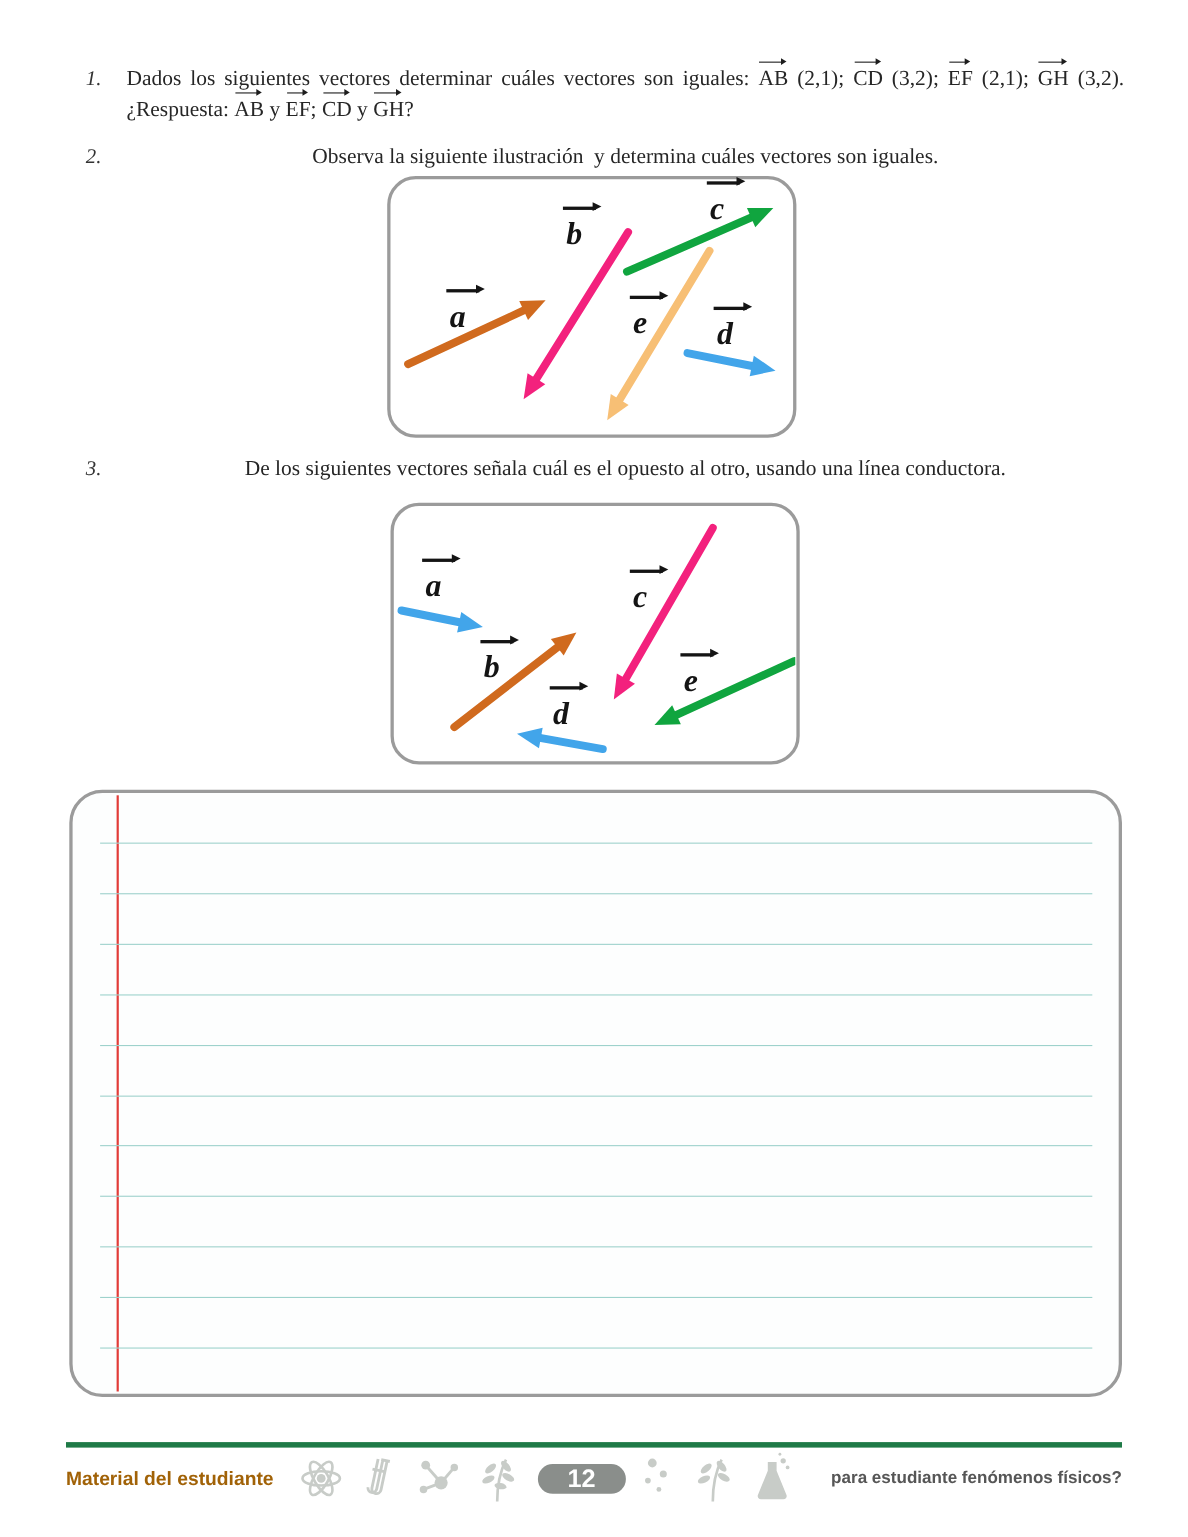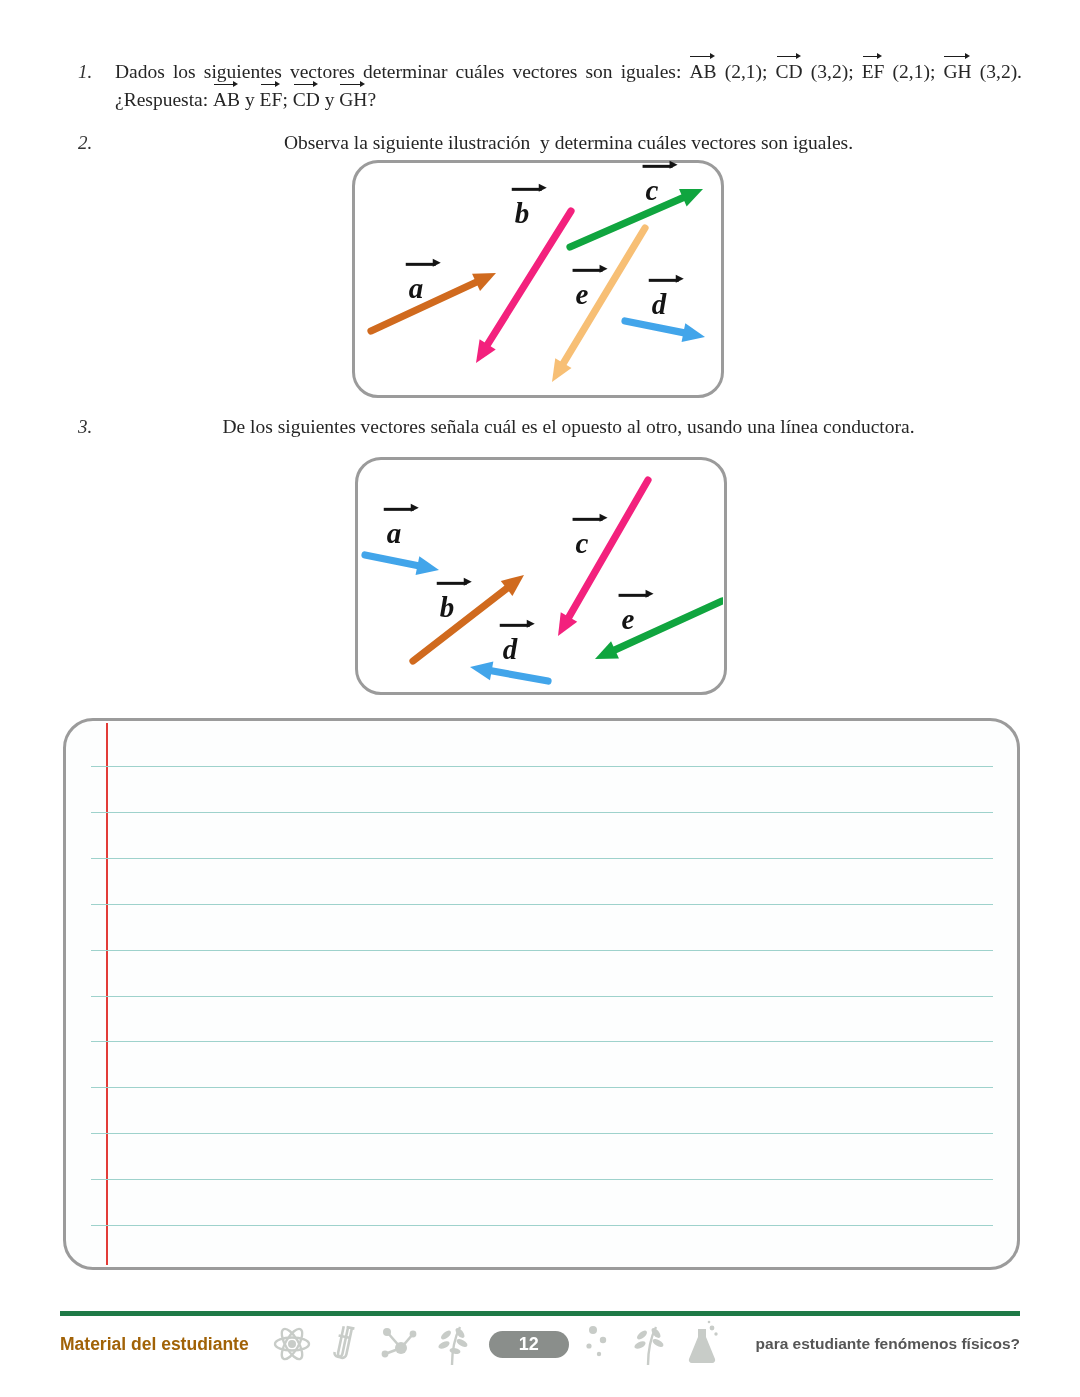--- a/index.html
+++ b/index.html
@@ -35,21 +35,21 @@
   #margin-line{position:absolute;left:40px;top:2px;bottom:2px;width:2px;background:#e23c38;}
   .rule{position:absolute;left:25px;width:902px;height:0;border-top:1.6px solid #9ed2cc;}
 
   
   #footer-line{position:absolute;left:60px;top:1311px;width:960px;height:4.5px;}
   #footer-row{position:absolute;left:60px;right:60px;top:1318px;height:52px;
               display:flex;align-items:center;font-family:"Liberation Sans",sans-serif;}
   #brand{font-weight:bold;font-size:17.5px;color:#a16207;margin-right:20px;white-space:nowrap;}
   .f-icon{margin-right:13px;flex:0 0 auto;display:block;}
   #page-badge{flex:0 0 auto;width:80px;height:27px;border-radius:14px;background:#8a8e8b;
-              color:#ffffff;font-weight:bold;font-size:18px;display:flex;align-items:center;
+              color:#ffffff;font-weight:bold;font-size:23px;display:flex;align-items:center;
               justify-content:center;margin:0 12px 0 4px;}
   #footer-spacer{flex:1;}
   #footer-question{text-align:right;font-weight:bold;font-size:15.5px;line-height:19.5px;color:#565656;}
 </style>
 </head>
 <body>
 
 <div id="page">
 
   <div class="item" style="top:58px;">

